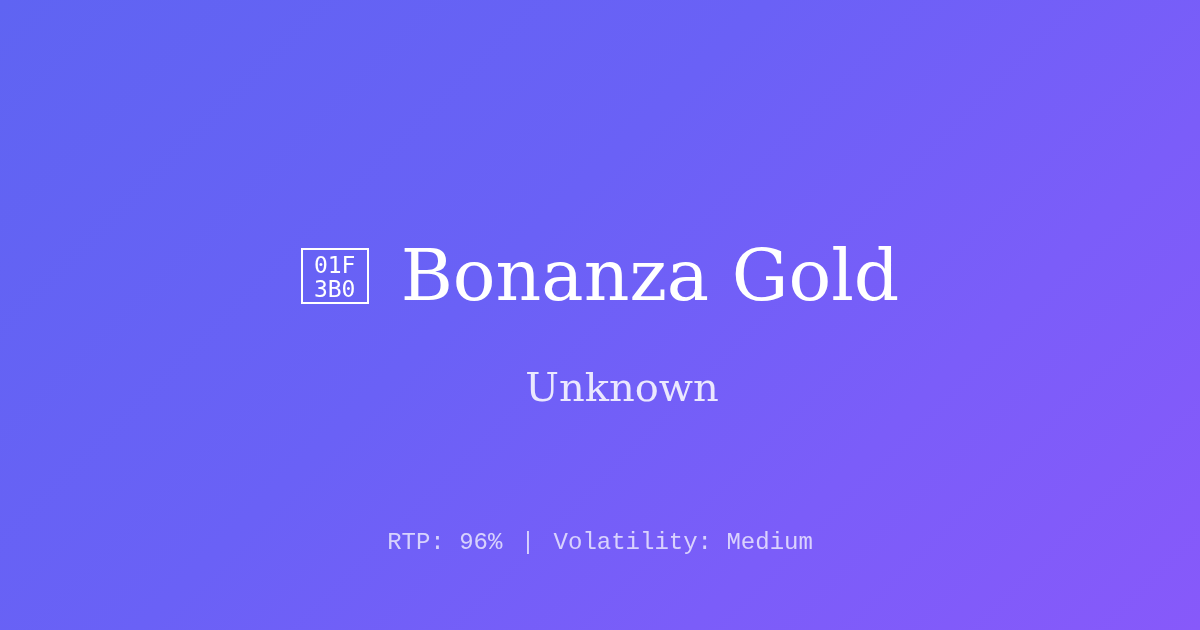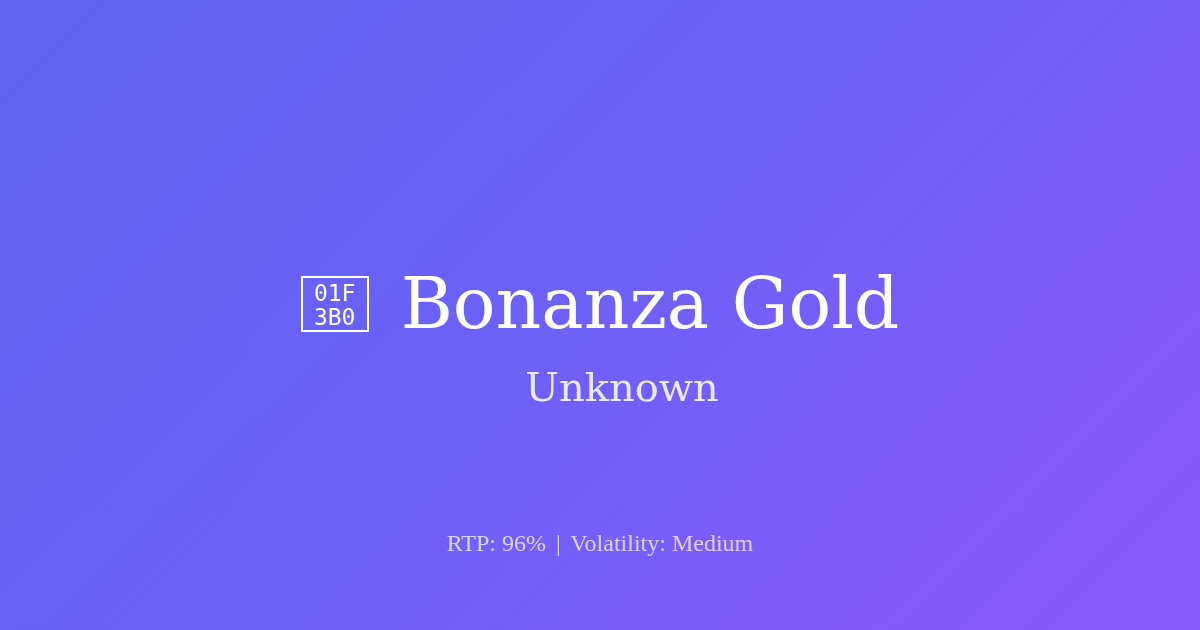--- a/index.html
+++ b/index.html
@@ -33,21 +33,20 @@
     position: absolute;
     top: 236px;
     left: 0;
     right: 0;
     height: 80px;
     display: flex;
     flex-direction: row;
     align-items: center;
     justify-content: center;
     gap: 32px;
-    margin-top: 28px;
   }
 
   
   .tofu-box {
     box-sizing: border-box;
     width: 68px;
     height: 56px;
     border: 2px solid #ffffff;
     display: flex;
     flex-direction: column;
@@ -92,21 +91,21 @@
     padding-left: 44px;
   }
 
   
   .stats {
     position: absolute;
     top: 528px;
     left: 0;
     right: 0;
     text-align: center;
-    font-family: Liberation Serif, serif;
+    font-family: Liberation Mono, monospace;
     font-weight: 400;
     font-size: 24px;
     line-height: 30px;
     color: rgba(255, 255, 255, 0.72);
     white-space: nowrap;
   }
   .stats .sep {
     padding: 0 4px;
   }
 </style>

